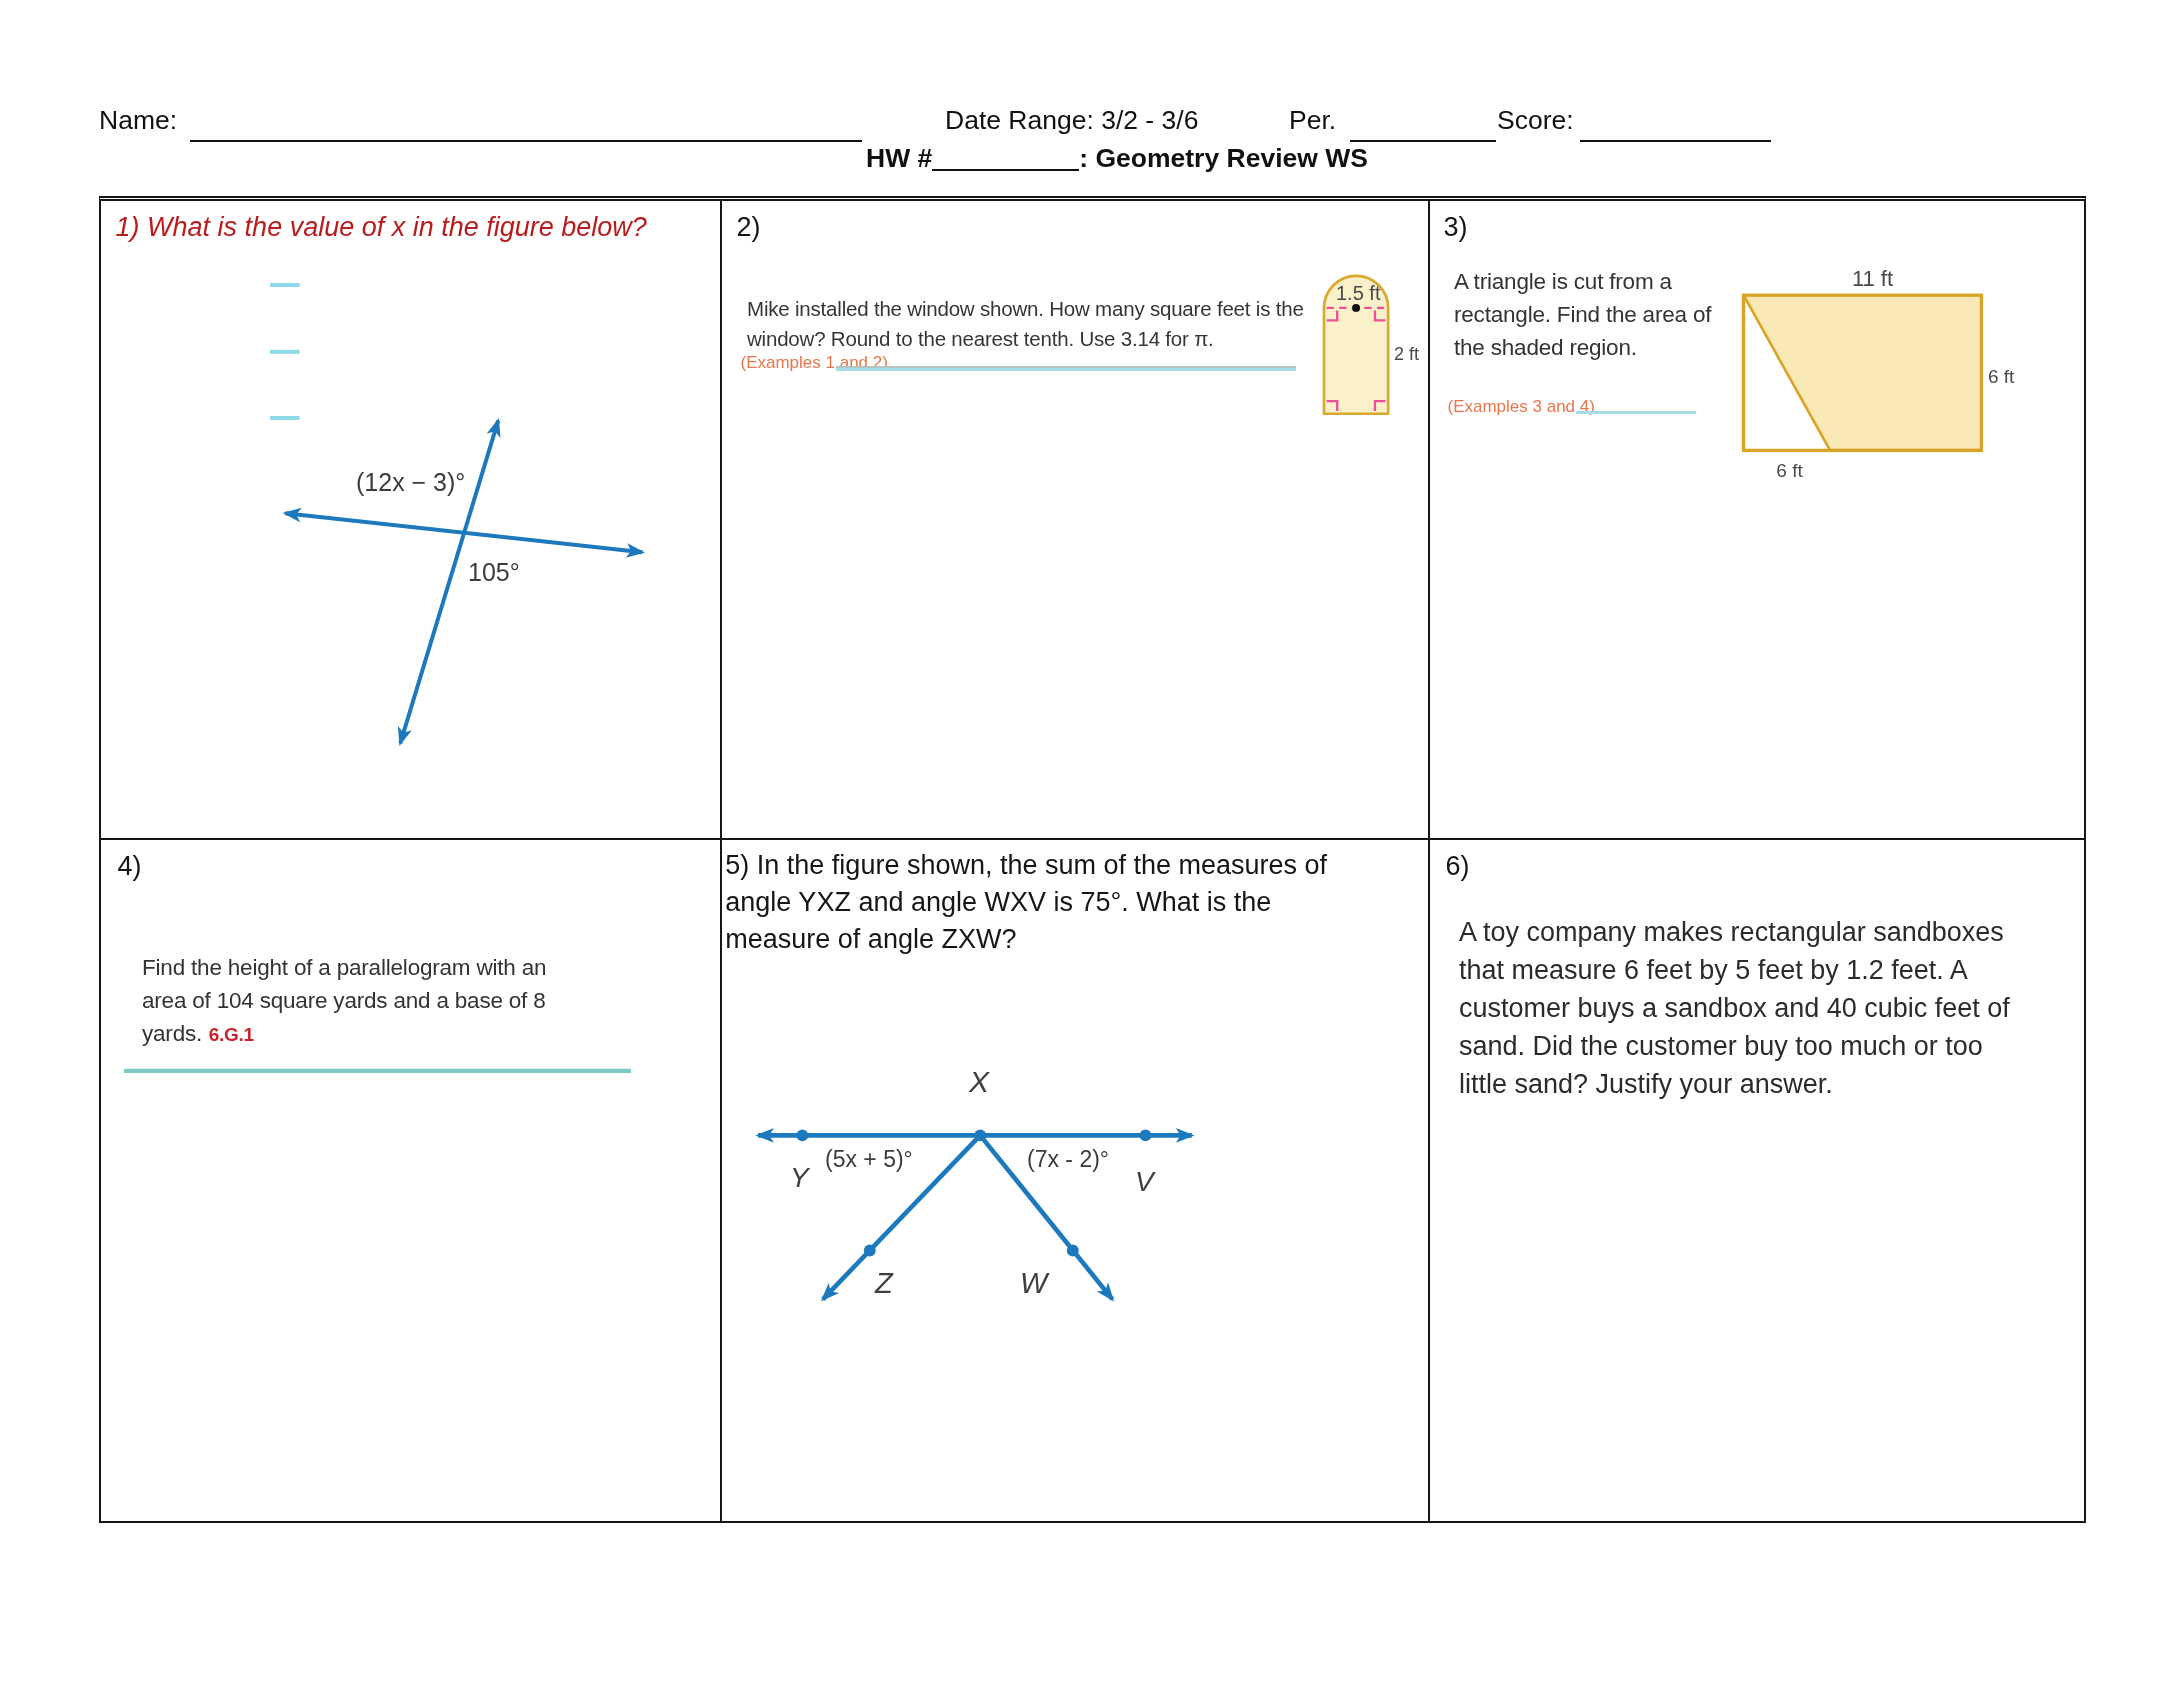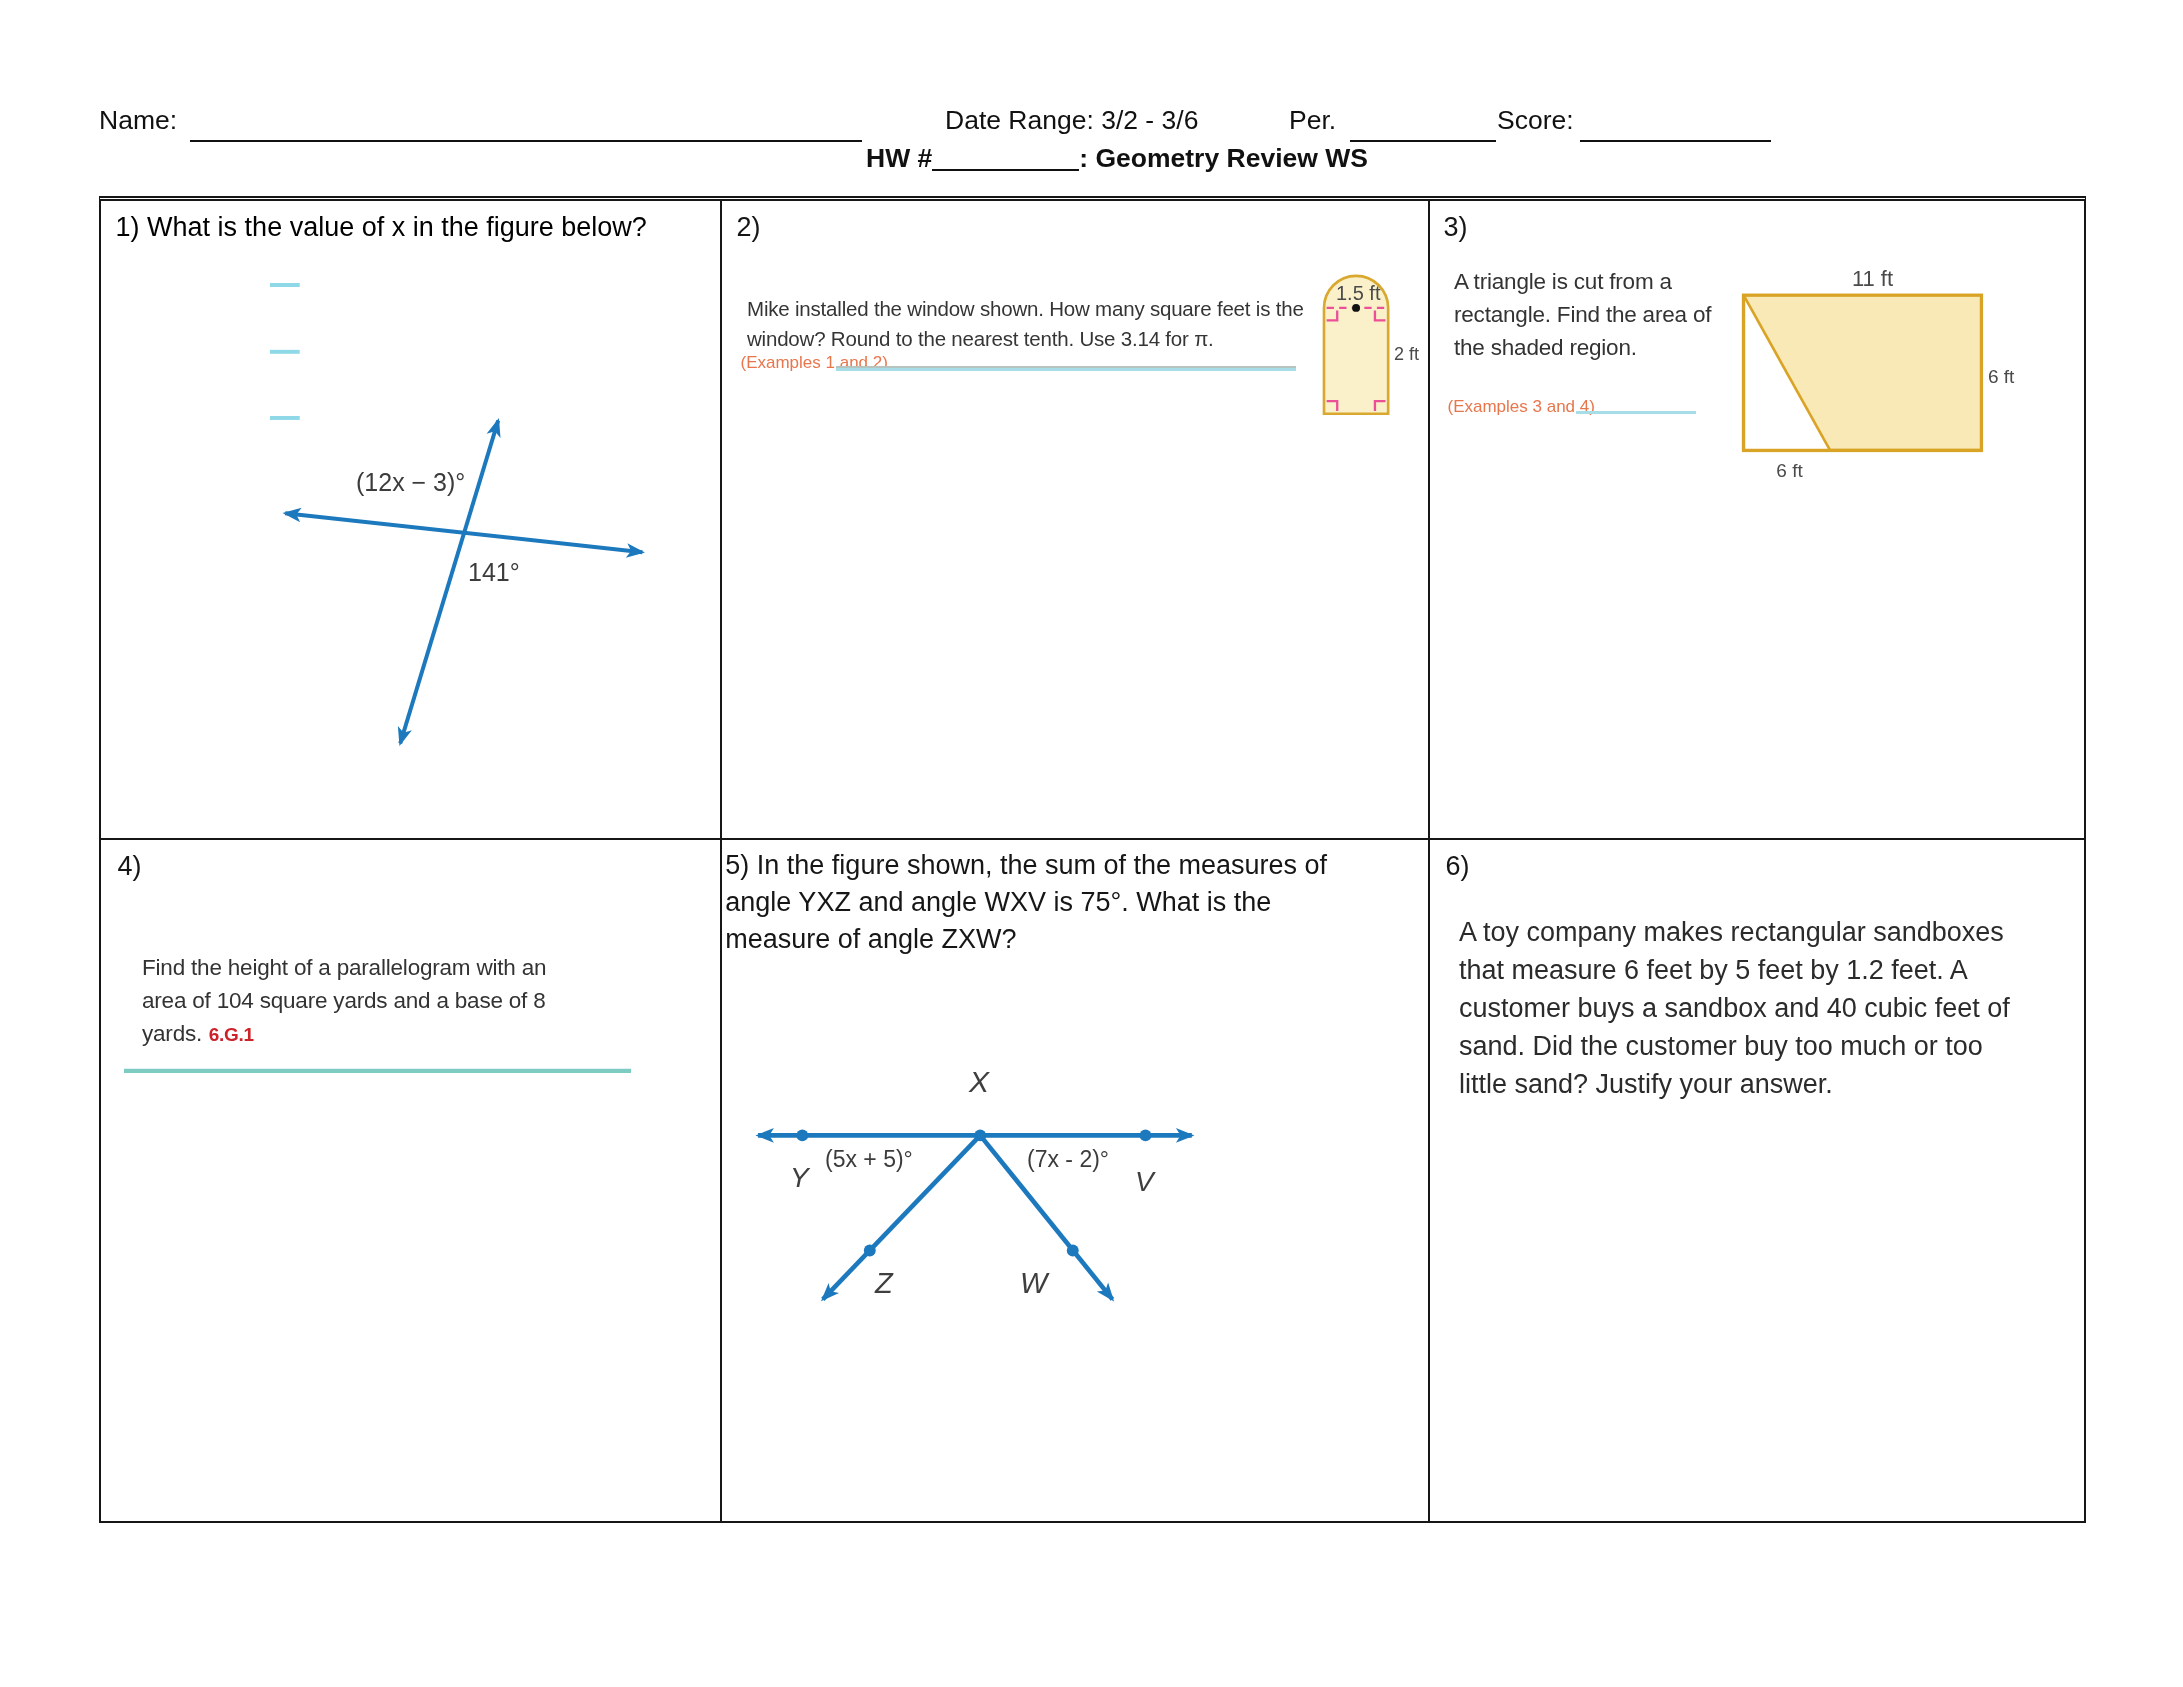--- a/index.html
+++ b/index.html
@@ -13,21 +13,21 @@
   .blank { border-bottom:2.6px solid #111; height:0; }
 
   
   #ws-table { position:absolute; left:99px; top:196px; width:1987px; height:1327px;
               border:2.6px solid #161616; border-top:5.3px double #161616; }
   .vdiv { position:absolute; top:0; width:2px; height:100%; background:#161616; }
   .hdiv { position:absolute; left:0; height:2px; width:100%; background:#161616; }
   .cell { position:absolute; overflow:hidden; }
 
   .pnum { font-size:27px; color:#161616; }
-  .ptitle { font-size:27px; color:#000000; white-space:nowrap; }
+  .ptitle { font-size:27px; color:#b91c1c; white-space:nowrap;font-style:italic; }
   .body-sm { font-size:20.5px; line-height:30px; color:#353535; letter-spacing:-0.2px; }
   .body-md { font-size:22.5px; line-height:33px; color:#333333; letter-spacing:-0.2px; }
   .body-lg { font-size:27px; line-height:38px; color:#2b2b2b; }
   .examples { font-size:17px; color:#e8764c; white-space:nowrap; }
   .standard { font-size:19px; font-weight:bold; color:#cc2229; margin-left:6.6px; letter-spacing:-0.3px; }
 
   .figlabel { position:absolute; color:#4a4a4a; white-space:nowrap; }
   .math { color:#3c3c3c; }
   .ptlabel { font-style:italic; color:#3f3f3f; }
 
@@ -72,21 +72,21 @@
           </marker>
         </defs>
         <line x1="255" y1="127" x2="300" y2="127" stroke="#8fd8e8" stroke-width="6"></line>
         <line x1="255" y1="228" x2="300" y2="228" stroke="#8fd8e8" stroke-width="6"></line>
         <line x1="255" y1="328" x2="300" y2="328" stroke="#8fd8e8" stroke-width="6"></line>
         <line x1="278" y1="472" x2="818" y2="531" stroke="#1c79bd" stroke-width="6" marker-start="url(#arrB)" marker-end="url(#arrB)"></line>
         <line x1="600" y1="332" x2="452" y2="820" stroke="#1c79bd" stroke-width="6" marker-start="url(#arrB)" marker-end="url(#arrB)"></line>
       </svg>
 
       <div class="figlabel math" style="left:255px; top:267px; font-size:25px;">(12x − 3)°</div>
-      <div class="figlabel math" style="left:367px; top:357px; font-size:25px;">141°</div>
+      <div class="figlabel math" style="left:367px; top:357px; font-size:25px;">105°</div>
     </div>
 
     <div class="cell" style="left:621px; top:0; width:706px; height:637px;">
       <div class="abs pnum" style="left:14.6px; top:10.6px;">2)</div>
       <div class="abs body-sm" style="left:25px; top:93px; width:582px;">Mike installed the window shown. How many square feet is the window? Round to the nearest tenth. Use 3.14 for π.</div>
       <div class="abs examples" style="left:18.5px; top:152px;">(Examples 1 and 2)</div>
       <div class="ansline-dbl" style="left:114px; top:165px; width:460px;"></div>
 
       <svg class="abs" style="left:586px; top:50px;" width="116" height="172" viewBox="0 0 175 260">
         <path d="M 24 246 L 24 86 A 48.5 48.5 0 0 1 121 86 L 121 246 Z" fill="#faf0c9" stroke="#d9a82e" stroke-width="4"></path>

